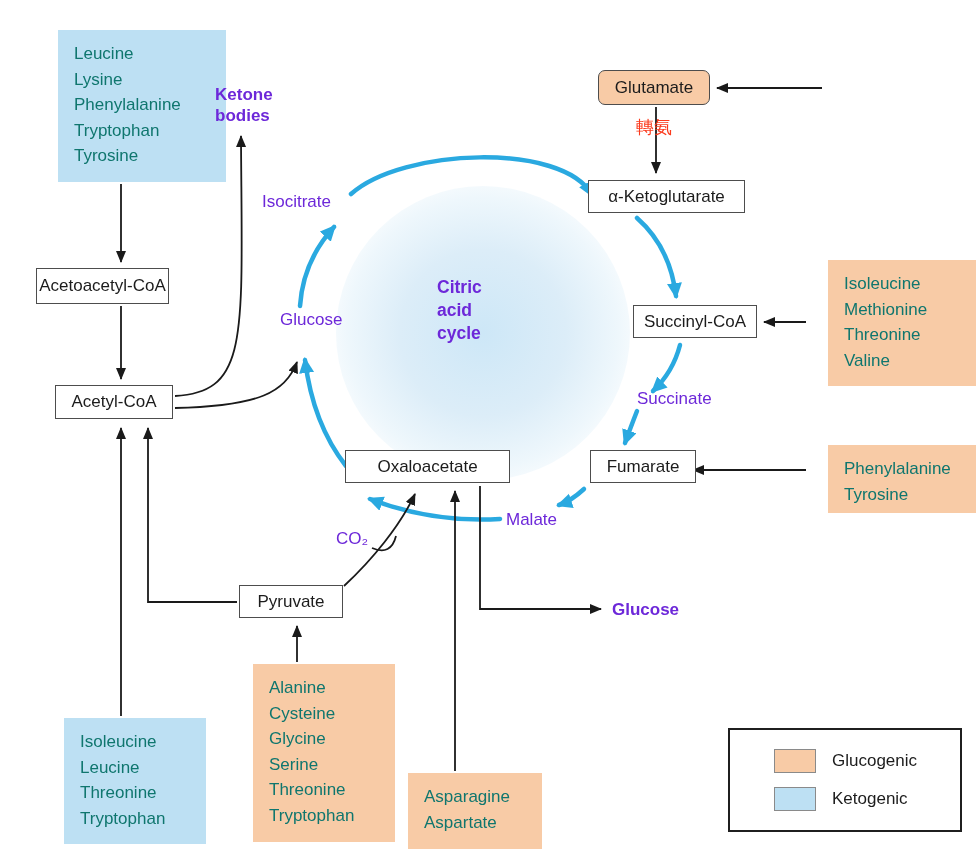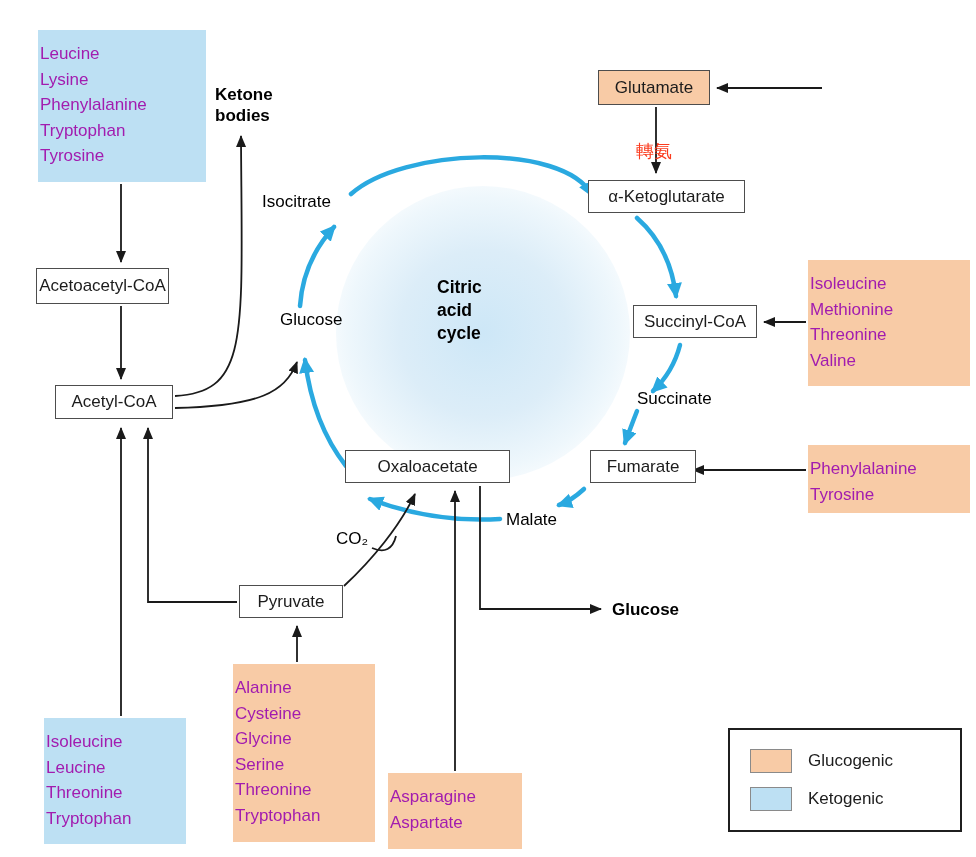--- a/index.html
+++ b/index.html
@@ -9,37 +9,37 @@
 
   #cycle-fill { position:absolute; left:336px; top:186px; width:294px; height:294px; border-radius:50%;
     background: radial-gradient(circle, #cde7f7 0%, #dcedf8 40%, #eef7fc 65%, rgba(255,255,255,0) 82%); }
 
   #arrows { position:absolute; left:0; top:0; }
   .blk { stroke: var(--arrow-black,#1a1a1a); stroke-width:1.8; fill:none; }
   .blu { stroke: var(--cycle-blue,#2aa9e0); stroke-width:4.5; fill:none; stroke-linecap:round; }
   .mk-black { fill: var(--arrow-black,#1a1a1a); }
   .mk-blue  { fill: var(--cycle-blue,#2aa9e0); }
 
-  .pool { position:absolute; padding:11px 2px; font-size:17px; line-height:1.5; color:#a21caf;
-          white-space:pre-line; }
+  .pool { position:absolute; padding:11px 16px; font-size:17px; line-height:1.5; color:#0f766e;
+          white-space:pre-line;margin-left:20px; }
   .pool.orange { background: var(--glucogenic,#f8cba6); }
   .pool.blue   { background: var(--ketogenic,#bde0f3); }
 
   .node { position:absolute; background:#ffffff; border:1px solid #4d4d4d; display:flex;
           align-items:center; justify-content:center; font-size:17px; color:#1c1c1c; }
-  .node.orange { background: var(--glucogenic,#f8cba6); }
+  .node.orange { background: var(--glucogenic,#f8cba6); border-radius: 7px; }
 
-  .lbl { position:absolute; font-size:17px; color:#000000; white-space:pre-line; line-height:1.25; }
+  .lbl { position:absolute; font-size:17px; color:#6d28d9; white-space:pre-line; line-height:1.25; }
   .lbl.bold { font-weight:bold; }
-  .lbl.red  { color: var(--red,#fb3b1e); font-size:18px;margin-top:24px; }
+  .lbl.red  { color: var(--red,#fb3b1e); font-size:18px; }
   .cycle-title { text-align:left; font-weight:bold; line-height:1.32; font-size:17.5px; }
 
   .legend { position:absolute; left:728px; top:728px; width:234px; height:104px; border:2px solid #1f1f1f;
             background:#fff; display:flex; flex-direction:column; justify-content:center; gap:14px; padding:0 20px; }
-  .legend-row { display:flex; align-items:center; gap:16px; }
+  .legend-row { display:flex; align-items:center; gap:16px;margin-left:24px; }
   .swatch { width:42px; height:24px; border:1px solid #8a8a8a; }
   .swatch.orange { background: var(--glucogenic,#f8cba6); }
   .swatch.blue   { background: var(--ketogenic,#bde0f3); }
   .legend-row .txt { font-size:17px; color:#1c1c1c; }
 </style>
 </head>
 <body>
 
 <div id="stage">
 

